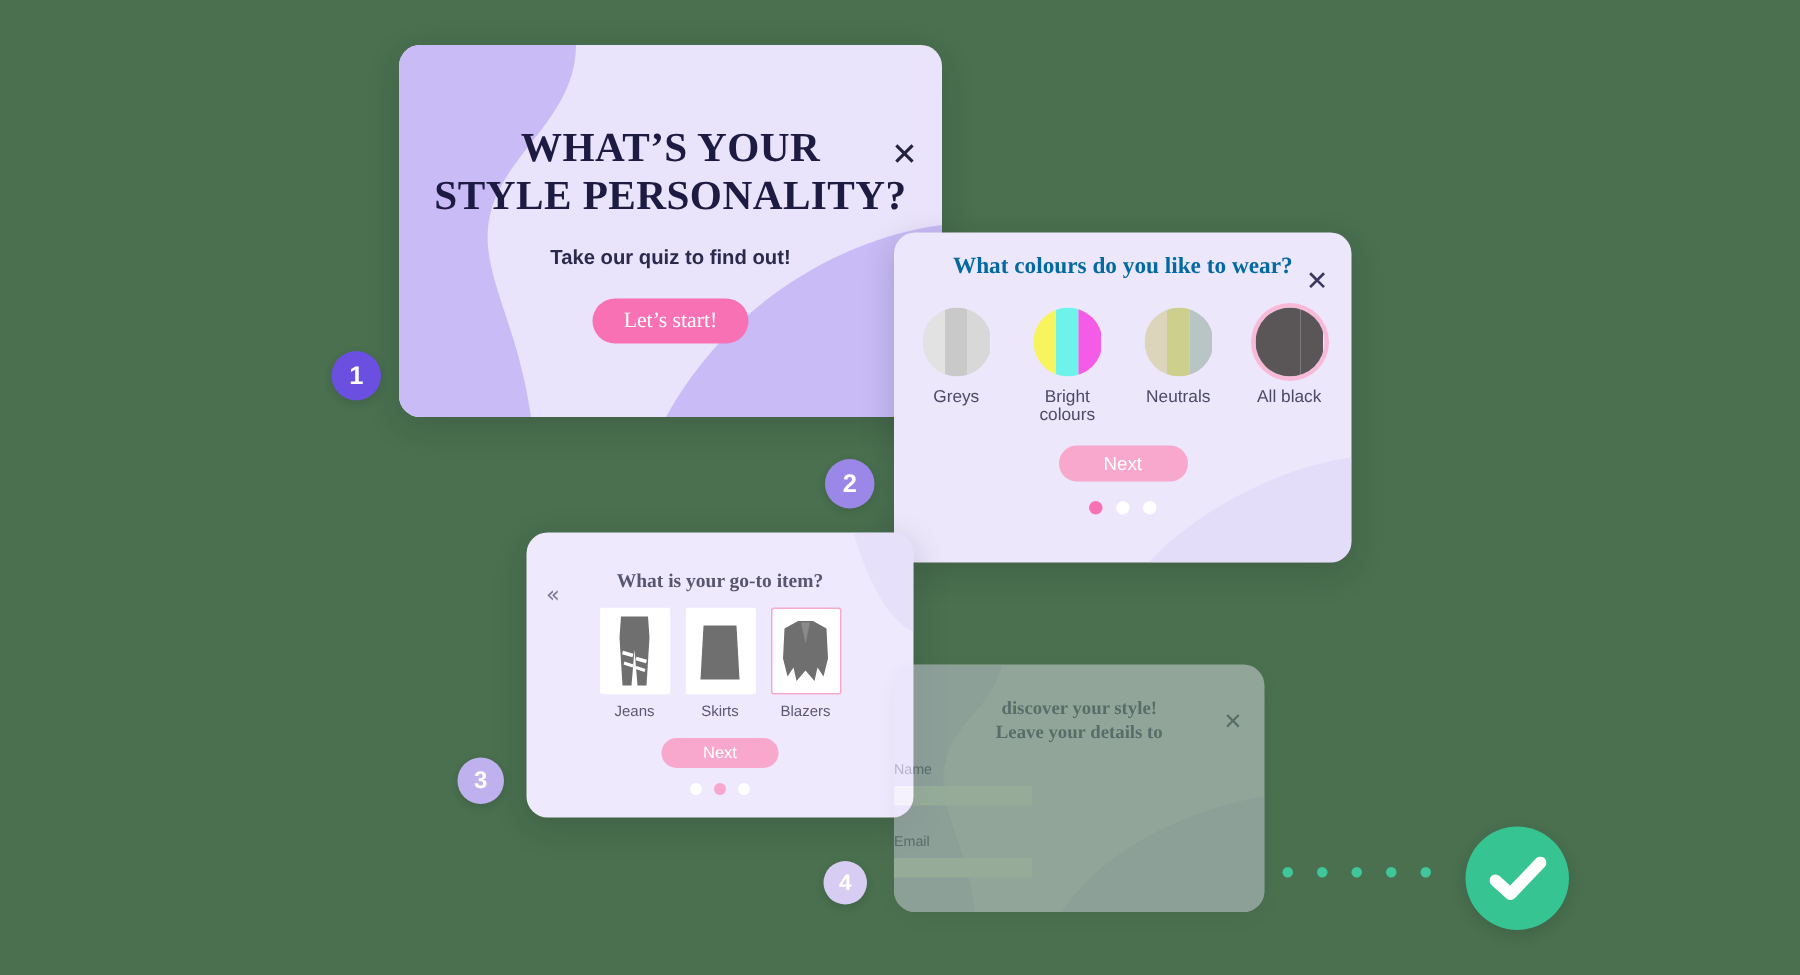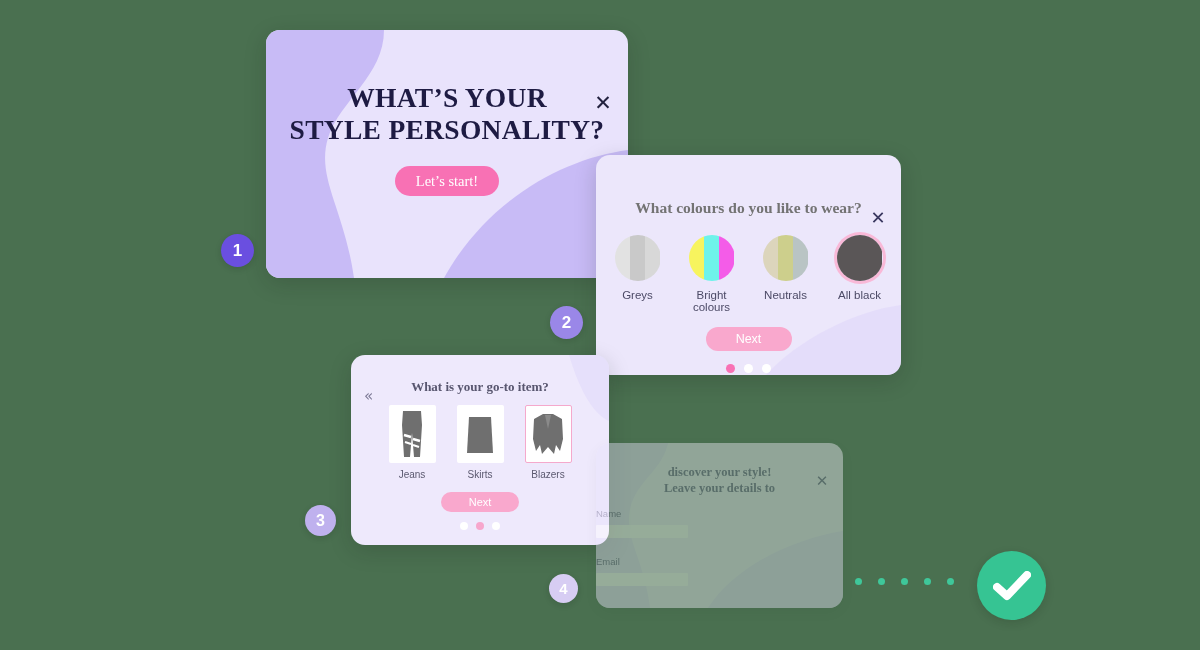--- a/index.html
+++ b/index.html
@@ -67,22 +67,22 @@
   }
 
   
   #card2 { left: 596px; top: 155px; width: 305px; height: 220px; background: #ece7fb; }
   #card2 .close-x { right: 12px; top: 8px; font-size: 18px; color: #3a3860; }
   .c2-title {
     text-align: center;
     font-family: "Liberation Serif", "DejaVu Serif", serif;
     font-weight: bold;
     font-size: 15.5px;
-    color: #737373;
-    margin-top: 44px;
+    color: #0369a1;
+    margin-top: 14px;
   }
   .swatch-row {
     display: flex; justify-content: center;
     gap: 12px; margin-top: 18px;
   }
   .swatch-cell { width: 62px; text-align: center; }
   .swatch {
     width: 46px; height: 46px;
     border-radius: 50%;
     margin: 0 auto;
@@ -110,21 +110,21 @@
     font-family: "DejaVu Sans", sans-serif;
   }
   .c3-title {
     text-align: center;
     font-family: "Liberation Serif", "DejaVu Serif", serif;
     font-weight: bold;
     font-size: 13px;
     color: #58566f;
     margin-top: 24px;
   }
-  .item-row { display: flex; justify-content: center; gap: 17px; margin-top: 10px; }
+  .item-row { display: flex; justify-content: center; gap: 6px; margin-top: 10px; }
   .item-cell { width: 51px; text-align: center; }
   .item-thumb {
     width: 47px; height: 58px;
     background: #ffffff;
     border: 1px solid transparent;
     border-radius: 2px;
     margin: 0 auto;
     display: flex; align-items: center; justify-content: center;
     cursor: pointer;
   }
@@ -203,20 +203,21 @@
     <svg class="blob" width="362" height="248" viewBox="0 0 362 248">
       <path d="M0,0 H118 C118,46 74,70 62,108 C50,148 78,178 88,248 H0 Z" fill="#c8bbf6"></path>
       <path d="M362,120 C300,128 222,168 178,248 H362 Z" fill="#c8bbf6"></path>
     </svg>
     <div class="card-inner">
       <div class="close-x">✕</div>
       <div class="c1-title">
         <div>WHAT’S YOUR</div>
         <div>STYLE PERSONALITY?</div>
       </div>
+      <div class="c1-sub">Take our quiz to find out!</div>
       <button class="btn-pink" id="c1-start">Let’s start!</button>
     </div>
   </div>
 
   <div class="card" id="card2">
     <svg class="blob" width="305" height="220" viewBox="0 0 305 220">
       <path d="M305,150 C258,156 200,186 170,220 H305 Z" fill="#ded5fa" opacity=".55"></path>
     </svg>
     <div class="card-inner">
       <div class="close-x">✕</div>

